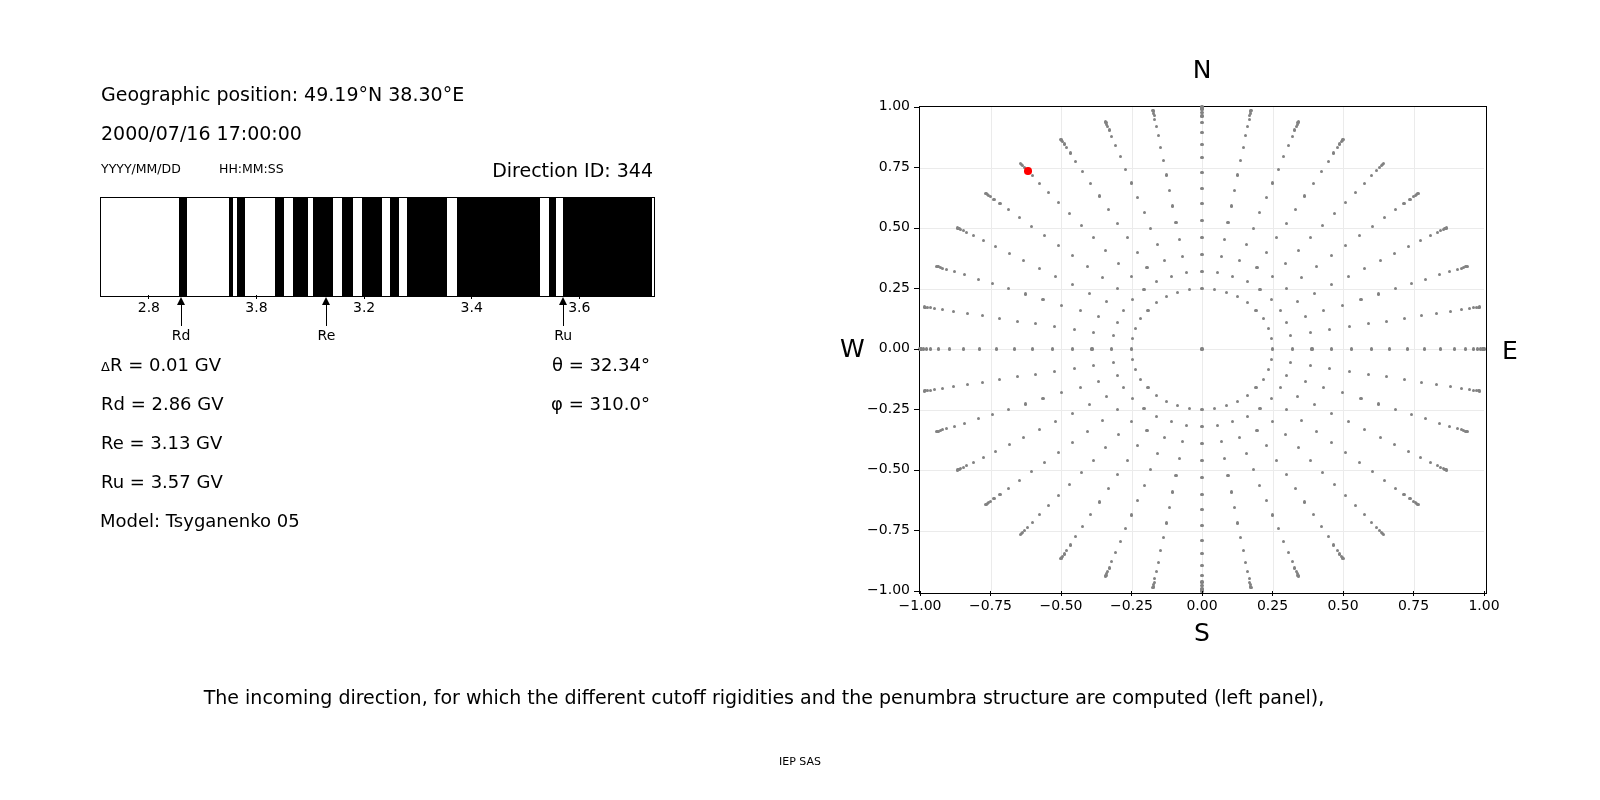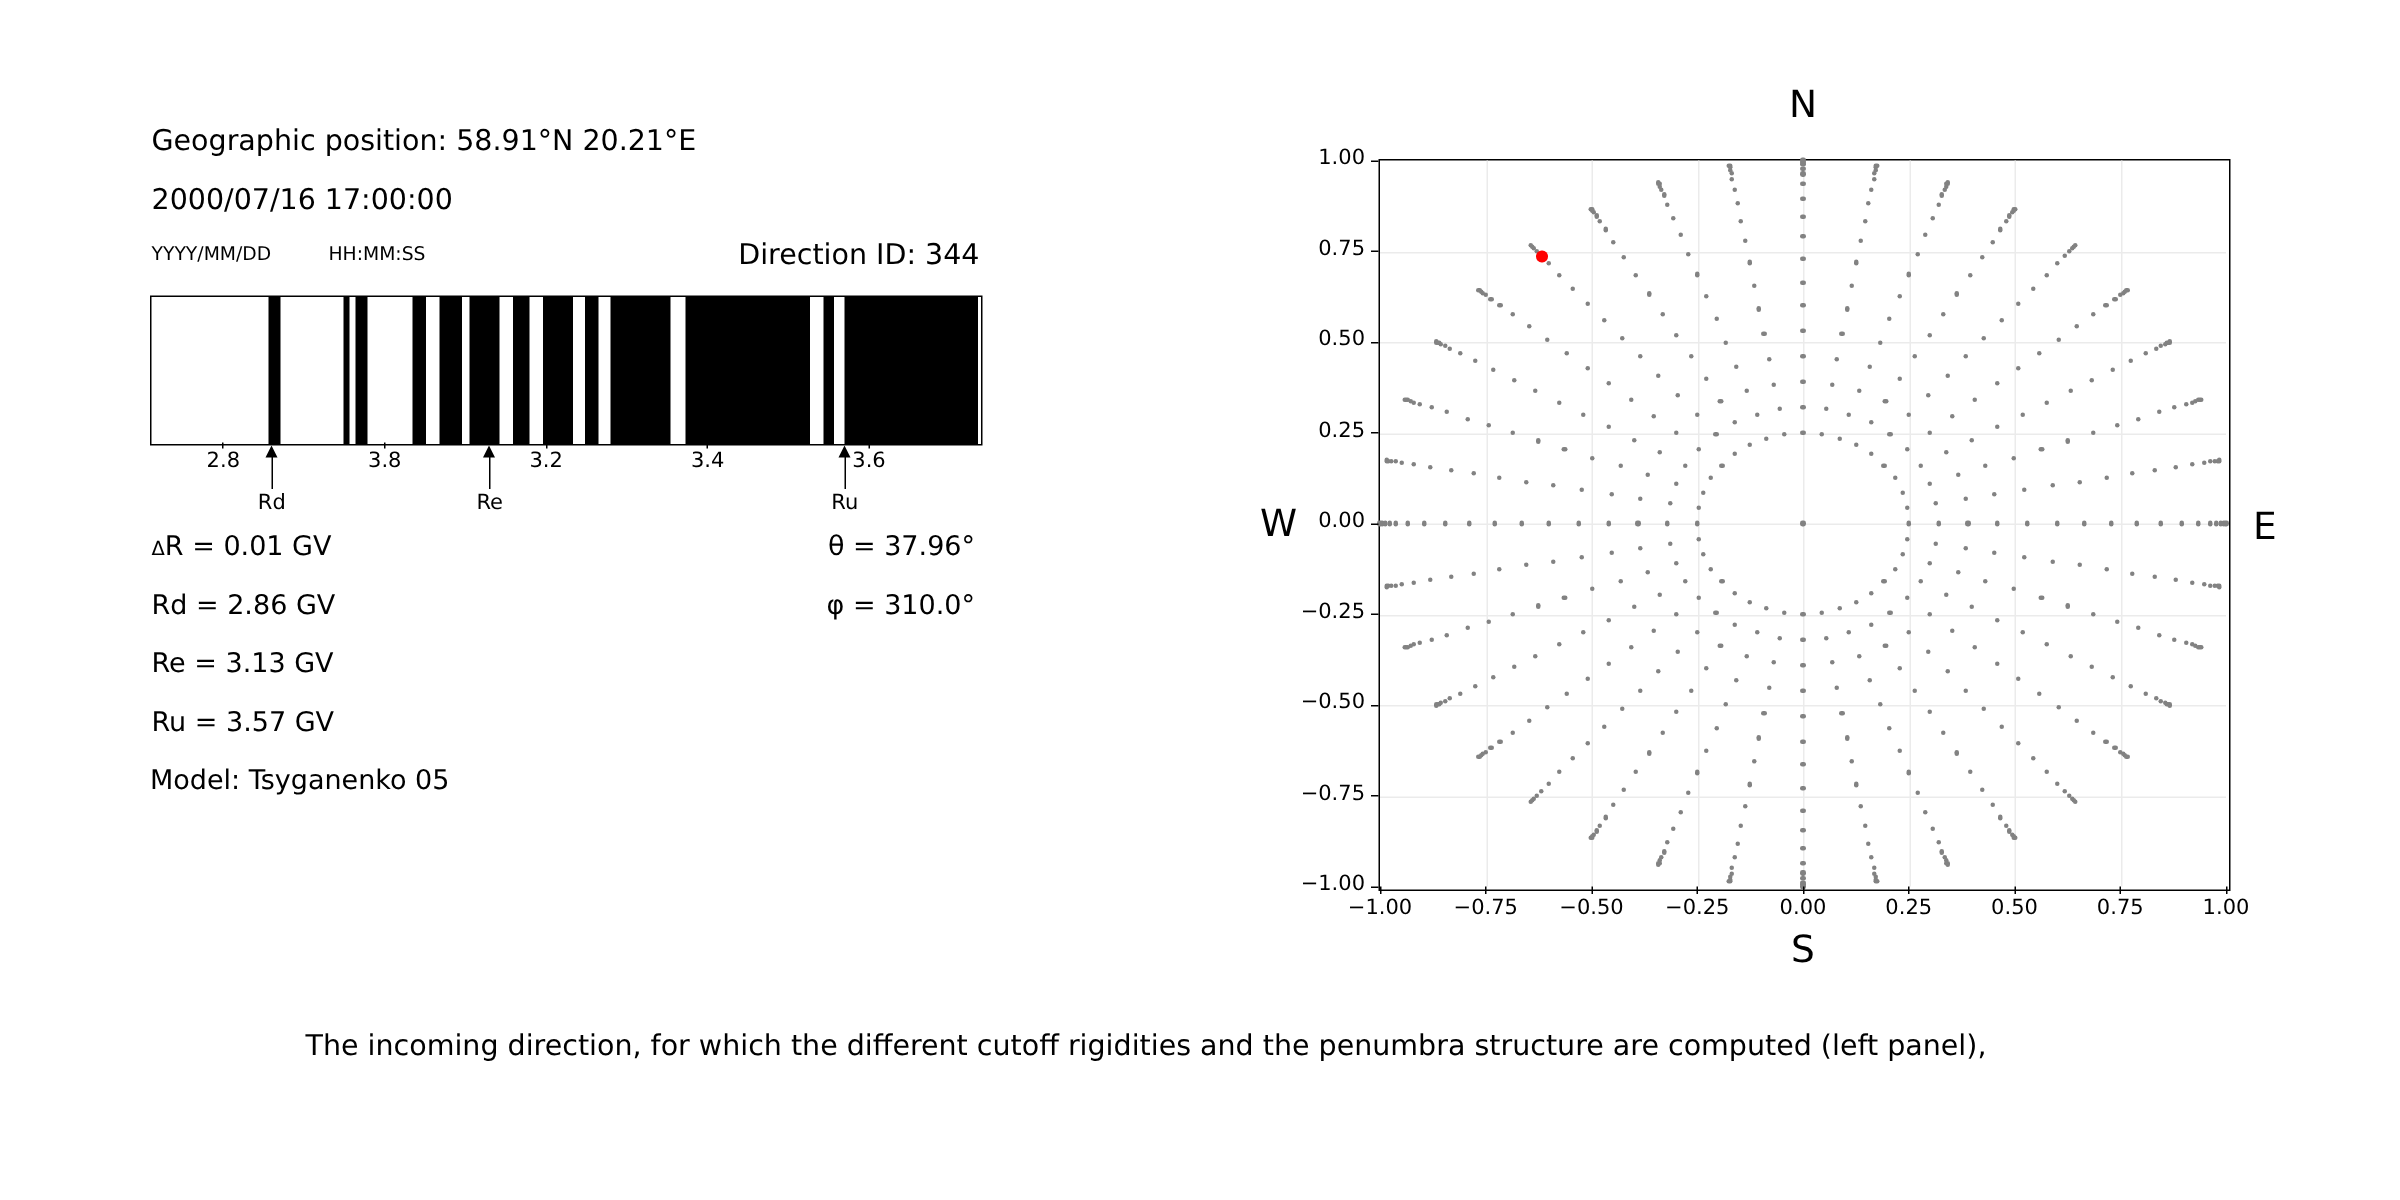--- a/index.html
+++ b/index.html
@@ -23,21 +23,21 @@
   .arrow-stem{position:absolute;width:1.3px;background:#000;}
   .arrow-head{position:absolute;width:0;height:0;border-left:4px solid transparent;
               border-right:4px solid transparent;border-bottom:8px solid #000;}
   .small-delta{font-size:13px;}
 </style>
 </head>
 <body>
 
 <div id="fig">
 
-  <div class="abs t19" style="left:101px;top:84px;">Geographic position: 58.91°N 20.21°E</div>
+  <div class="abs t19" style="left:101px;top:84px;">Geographic position: 49.19°N 38.30°E</div>
 
   <div class="abs t19" style="left:101px;top:123px;">2000/07/16 17:00:00</div>
 
   <div class="abs t12" style="left:101px;top:162px;">YYYY/MM/DD</div>
 
   <div class="abs t12" style="left:219px;top:162px;">HH:MM:SS</div>
 
   <div class="abs t19 rt" style="left:400px;width:253px;top:160px;">Direction ID: 344</div>
 
   <div id="penumbra-box" class="abs">
@@ -57,21 +57,21 @@
     </div>
   <div id="penumbra-axis" class="abs" style="left:0;top:0;width:0;height:0;"></div>
 
   <div class="abs t18" style="left:101px;top:355px;"><span class="small-delta">Δ</span><span>R = 0.01 GV</span></div>
 
   <div class="abs t18" style="left:101px;top:394px;">Rd = 2.86 GV</div>
   <div class="abs t18" style="left:101px;top:433px;">Re = 3.13 GV</div>
   <div class="abs t18" style="left:101px;top:472px;">Ru = 3.57 GV</div>
   <div class="abs t18" style="left:100px;top:511px;">Model: Tsyganenko 05</div>
 
-  <div class="abs t18 rt" style="left:450px;width:200px;top:355px;">θ = 37.96°</div>
+  <div class="abs t18 rt" style="left:450px;width:200px;top:355px;">θ = 32.34°</div>
   <div class="abs t18 rt" style="left:450px;width:200px;top:394px;">φ = 310.0°</div>
 
   <div class="abs t25 ct" style="left:919px;width:566px;top:57px;">N</div>
   <div class="abs t25 ct" style="left:919px;width:566px;top:620px;">S</div>
   <div class="abs t25" style="left:840px;top:336px;">W</div>
   <div class="abs t25" style="left:1502px;top:338px;">E</div>
 
   <div id="dir-plot" class="abs">
       <div class="gridline" style="left: 70.5px; top: 0px; width: 1px; height: 484px;"></div>
       <div class="gridline" style="left: 0px; top: 423.5px; width: 564px; height: 1px;"></div>
@@ -698,20 +698,21 @@
       <div class="dot" style="left: 232.5px; top: 7.3px; width: 3.2px; height: 3.2px; background: rgb(130, 130, 130);"></div>
       <div class="dot" style="left: 232px; top: 4.9px; width: 3.2px; height: 3.2px; background: rgb(130, 130, 130);"></div>
       <div class="dot" style="left: 231.7px; top: 3.3px; width: 3.2px; height: 3.2px; background: rgb(130, 130, 130);"></div>
       <div class="dot" style="left: 231.4px; top: 2.1px; width: 3.2px; height: 3.2px; background: rgb(130, 130, 130);"></div>
       <div class="dot" style="left: 280.4px; top: 240.4px; width: 3.2px; height: 3.2px; background: rgb(130, 130, 130);"></div>
       <div class="dot" style="left: 104.2px; top: 60.3px; width: 7.6px; height: 7.6px; background: rgb(255, 0, 0); z-index: 5;"></div>
     </div>
   <div id="dir-axis" class="abs" style="left:0;top:0;width:0;height:0;"></div>
 
   <div class="abs t19 ct" style="left:0;width:1528px;top:687px;">The incoming direction, for which the different cutoff rigidities and the penumbra structure are computed (left panel),</div>
+  <div class="abs t11 ct" style="left:0;width:1600px;top:756px;">IEP SAS</div>
 
 <div class="abs tickmark" style="left: 148.39px; top: 295px; width: 1px; height: 4px;"></div>
     <div class="abs t14 ct" style="left: 128.89px; top: 300px; width: 40px;">2.8</div>
     <div class="abs tickmark" style="left: 256.007px; top: 295px; width: 1px; height: 4px;"></div>
     <div class="abs t14 ct" style="left: 236.507px; top: 300px; width: 40px;">3.8</div>
     <div class="abs tickmark" style="left: 363.624px; top: 295px; width: 1px; height: 4px;"></div>
     <div class="abs t14 ct" style="left: 344.124px; top: 300px; width: 40px;">3.2</div>
     <div class="abs tickmark" style="left: 471.241px; top: 295px; width: 1px; height: 4px;"></div>
     <div class="abs t14 ct" style="left: 451.741px; top: 300px; width: 40px;">3.4</div>
     <div class="abs tickmark" style="left: 578.858px; top: 295px; width: 1px; height: 4px;"></div>

